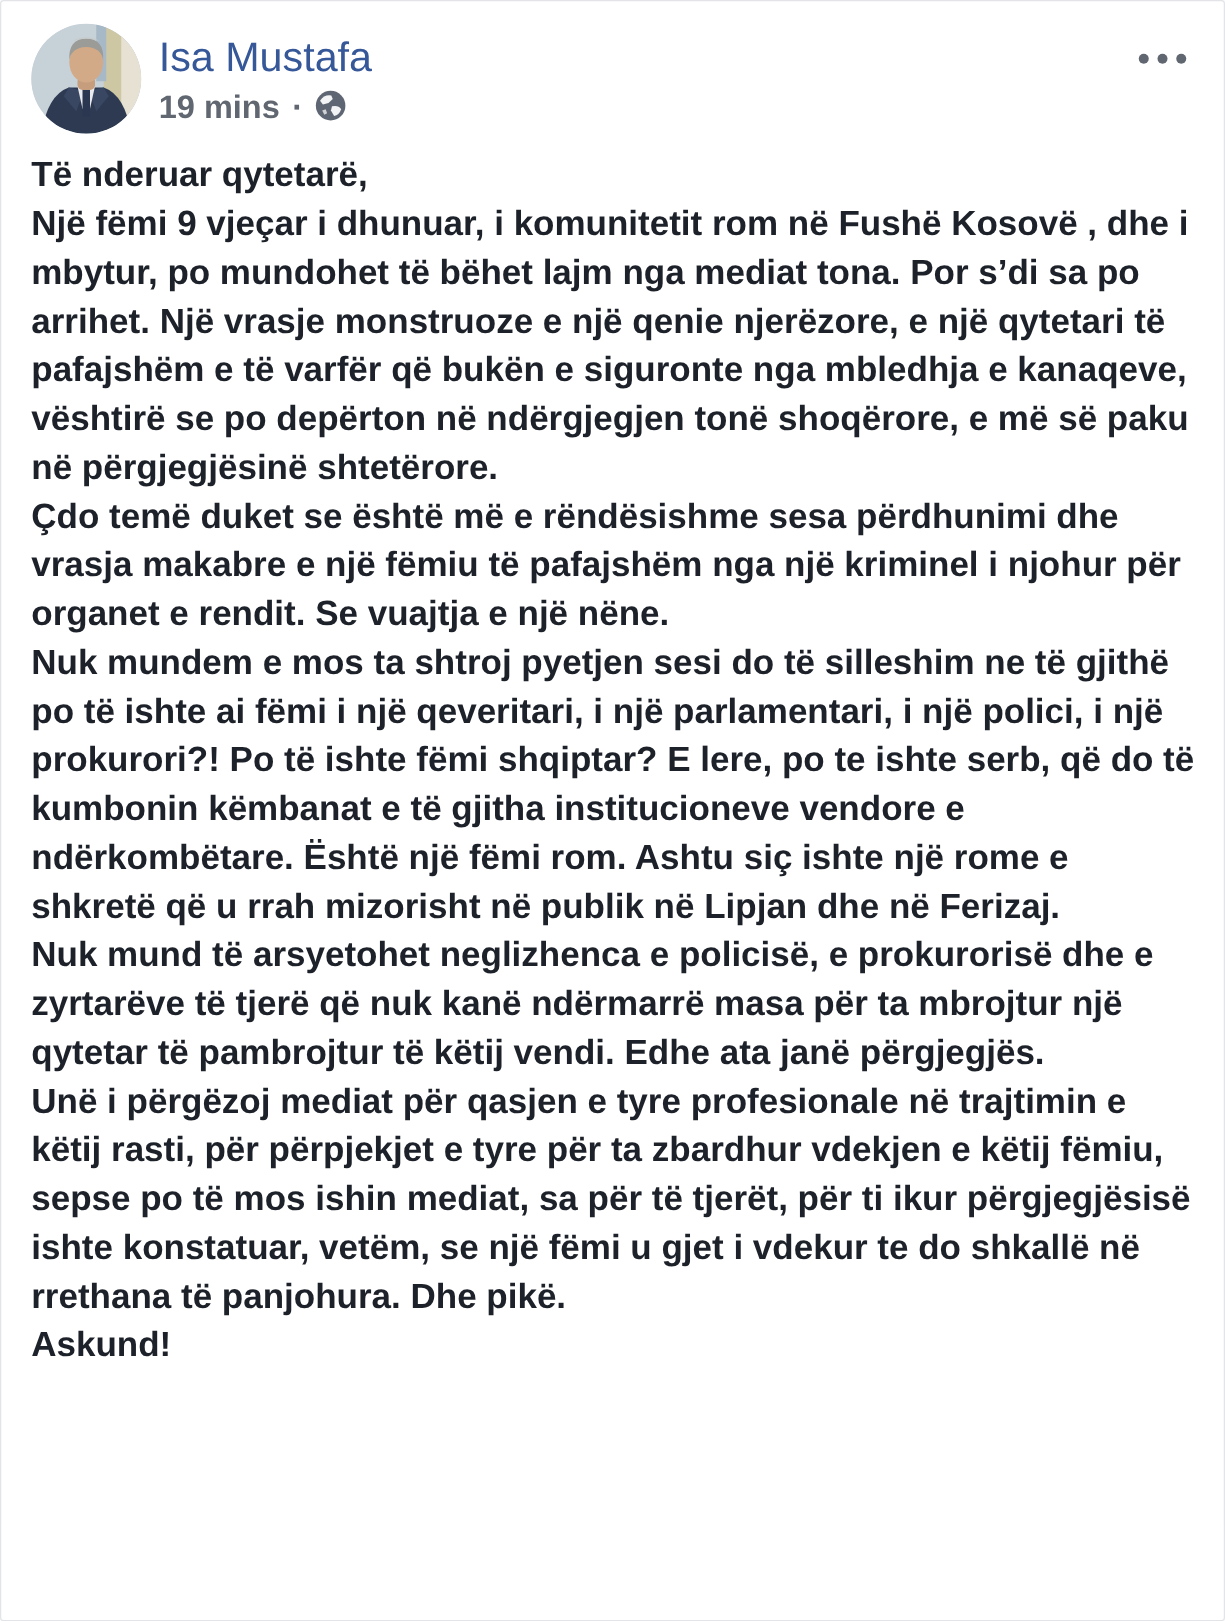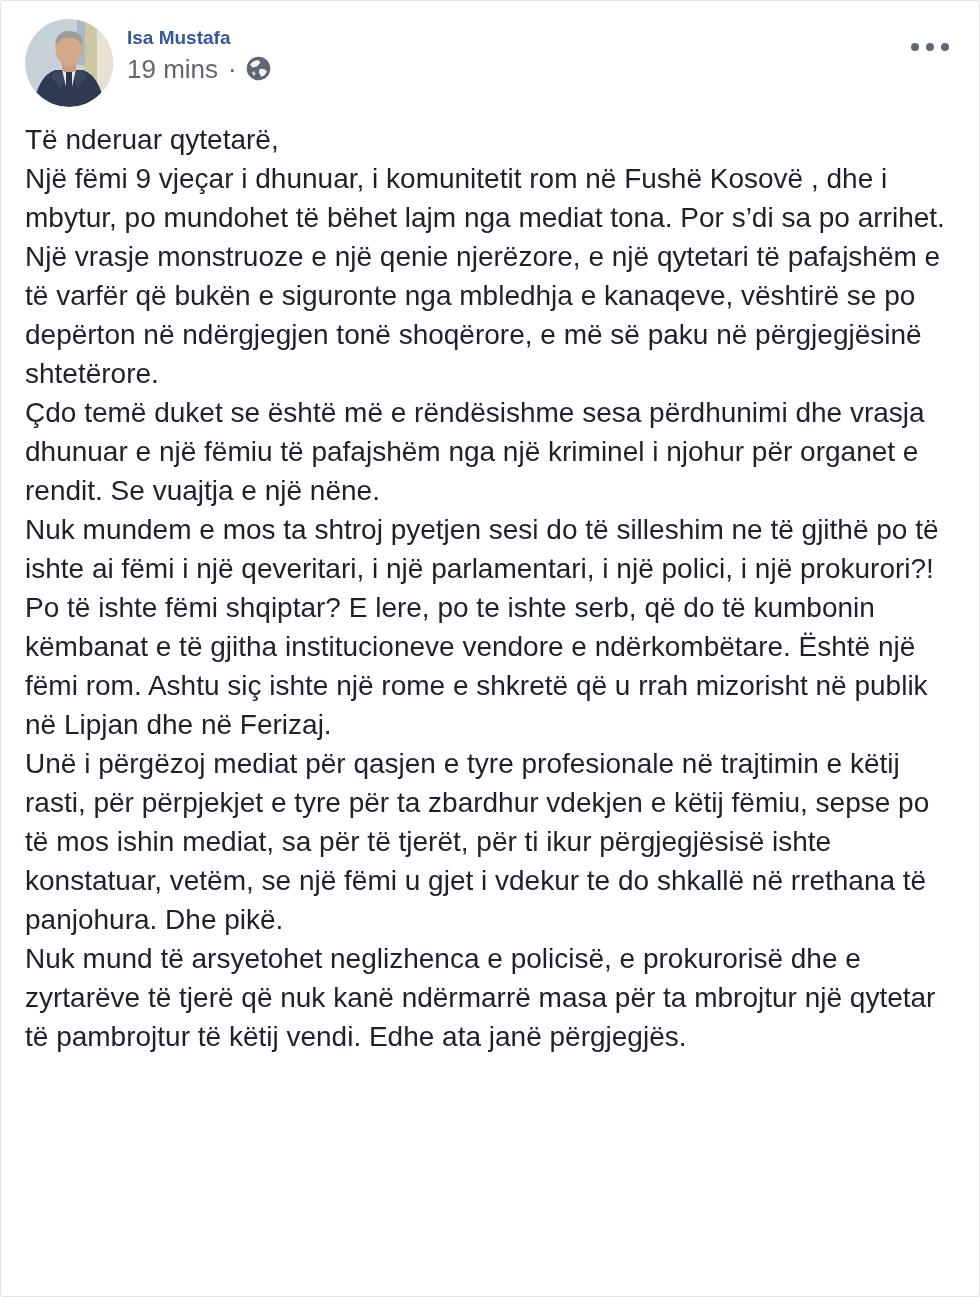--- a/index.html
+++ b/index.html
@@ -23,45 +23,45 @@
     position:relative;
   }
   .header{display:flex;align-items:flex-start;position:relative;}
   .avatar{
     width:88px;height:88px;border-radius:50%;overflow:hidden;
     flex:0 0 88px;cursor:pointer;background:#cdd6dd;
   }
   .avatar svg{display:block;width:100%;height:100%;}
   .header-text{margin-left:14px;padding-top:8px;}
   .author{
-    font-size:19px;font-weight:bold;color:var(--author-color);
+    font-size:33px;font-weight:normal;color:var(--author-color);
     text-decoration:none;line-height:1.15;display:inline-block;cursor:pointer;
   }
   .meta{
     display:flex;align-items:center;margin-top:5px;
-    color:var(--meta-color);font-size:26px;line-height:30px;
+    color:var(--meta-color);font-size:26px;line-height:30px;font-weight:bold;
   }
   .meta .sep{margin:0 8px 0 10px;}
   .globe{display:inline-flex;align-items:center;}
   .globe svg{display:block;}
   .menu{
     position:absolute;right:0px;top:14px;
     display:flex;gap:7px;padding:10px 6px;cursor:pointer;align-items:center;
   }
   .menu i{
     width:8px;height:8px;border-radius:50%;
     background:var(--dots-color);display:block;
   }
   .body{
     margin-top:13px;
     font-size:28px;line-height:39px;
     color:var(--body-color);
     width:932px;
   }
-  .para{margin:0;white-space:pre-wrap;word-wrap:break-word;}
+  .para{margin:0;white-space:pre-wrap;word-wrap:break-word;font-weight:bold;}
 </style>
 </head>
 <body>
 
 <div class="card">
 
   <div class="header">
 
     <div class="avatar">
       <svg viewBox="0 0 88 88">
@@ -110,19 +110,20 @@
           <i></i>
           <i></i>
       </span>
     </div>
 
   </div>
 
   <div class="body">
       <div class="para">Të nderuar qytetarë,</div>
       <div class="para">Një fëmi 9 vjeçar i dhunuar, i komunitetit rom në Fushë Kosovë , dhe i mbytur, po mundohet të bëhet lajm nga mediat tona. Por s’di sa po arrihet. Një vrasje monstruoze e një qenie njerëzore, e një qytetari të pafajshëm e të varfër që bukën e siguronte nga mbledhja e kanaqeve, vështirë se po depërton në ndërgjegjen tonë shoqërore, e më së paku në përgjegjësinë shtetërore.</div>
-      <div class="para">Çdo temë duket se është më e rëndësishme sesa përdhunimi dhe vrasja dhunuar e një fëmiu të pafajshëm nga një kriminel i njohur për organet e rendit. Se vuajtja e një nëne.</div>
+      <div class="para">Çdo temë duket se është më e rëndësishme sesa përdhunimi dhe vrasja makabre e një fëmiu të pafajshëm nga një kriminel i njohur për organet e rendit. Se vuajtja e një nëne.</div>
       <div class="para">Nuk mundem e mos ta shtroj pyetjen sesi do të silleshim ne të gjithë po të ishte ai fëmi i një qeveritari, i një parlamentari, i një polici, i një prokurori?! Po të ishte fëmi shqiptar? E lere, po te ishte serb, që do të kumbonin këmbanat e të gjitha institucioneve vendore e ndërkombëtare. Është një fëmi rom. Ashtu siç ishte një rome e shkretë që u rrah mizorisht në publik në Lipjan dhe në Ferizaj.</div>
+      <div class="para">Nuk mund të arsyetohet neglizhenca e policisë, e prokurorisë dhe e zyrtarëve të tjerë që nuk kanë ndërmarrë masa për ta mbrojtur një qytetar të pambrojtur të këtij vendi. Edhe ata janë përgjegjës.</div>
       <div class="para">Unë i përgëzoj mediat për qasjen e tyre profesionale në trajtimin e këtij rasti, për përpjekjet e tyre për ta zbardhur vdekjen e këtij fëmiu, sepse po të mos ishin mediat, sa për të tjerët, për ti ikur përgjegjësisë ishte konstatuar, vetëm, se një fëmi u gjet i vdekur te do shkallë në rrethana të panjohura. Dhe pikë.</div>
-      <div class="para">Nuk mund të arsyetohet neglizhenca e policisë, e prokurorisë dhe e zyrtarëve të tjerë që nuk kanë ndërmarrë masa për ta mbrojtur një qytetar të pambrojtur të këtij vendi. Edhe ata janë përgjegjës.</div>
+      <div class="para">Askund!</div>
     </div>
 
 </div>
 
 </body></html>

